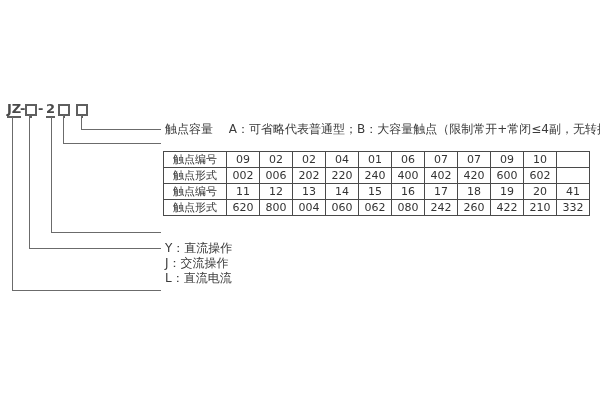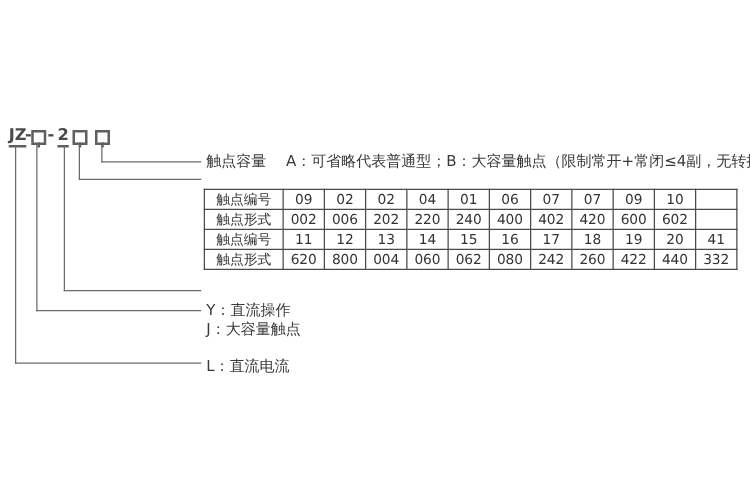--- a/index.html
+++ b/index.html
@@ -99,22 +99,22 @@
   </div>
 
   <div class="lead" style="left:12px; top:117px; width:148px; height:173px;"></div>
   <div class="lead" style="left:29px; top:115px; width:131px; height:133px;"></div>
   <div class="lead" style="left:51px; top:117px; width:109px; height:115px;"></div>
   <div class="lead" style="left:63px; top:115px; width:97px; height:28px;"></div>
   <div class="lead" style="left:81px; top:115px; width:79px; height:14px;"></div>
 
   <div class="lbl" style="top:123px;">触点容量　 A：可省略代表普通型；B：大容量触点（限制常开+常闭≤4副，无转换）</div>
   <div class="lbl" style="top:242px;">Y：直流操作</div>
-  <div class="lbl" style="top:257px;">J：大容量触点</div>
-  <div class="lbl" style="top:272px;margin-top:15px;">L：直流电流</div>
+  <div class="lbl" style="top:257px;">J：交流操作</div>
+  <div class="lbl" style="top:272px;">L：直流电流</div>
 
   <table class="ctable">
     <tbody>
         <tr>
           <td class="rowlabel">触点编号</td>
           <td>09</td>
           <td>02</td>
           <td>02</td>
           <td>04</td>
           <td>01</td>
@@ -157,19 +157,19 @@
           <td class="rowlabel">触点形式</td>
           <td>620</td>
           <td>800</td>
           <td>004</td>
           <td>060</td>
           <td>062</td>
           <td>080</td>
           <td>242</td>
           <td>260</td>
           <td>422</td>
-          <td>440</td>
+          <td>210</td>
           <td>332</td>
         </tr>
       </tbody>
   </table>
 
 </div>
 
 </body></html>

